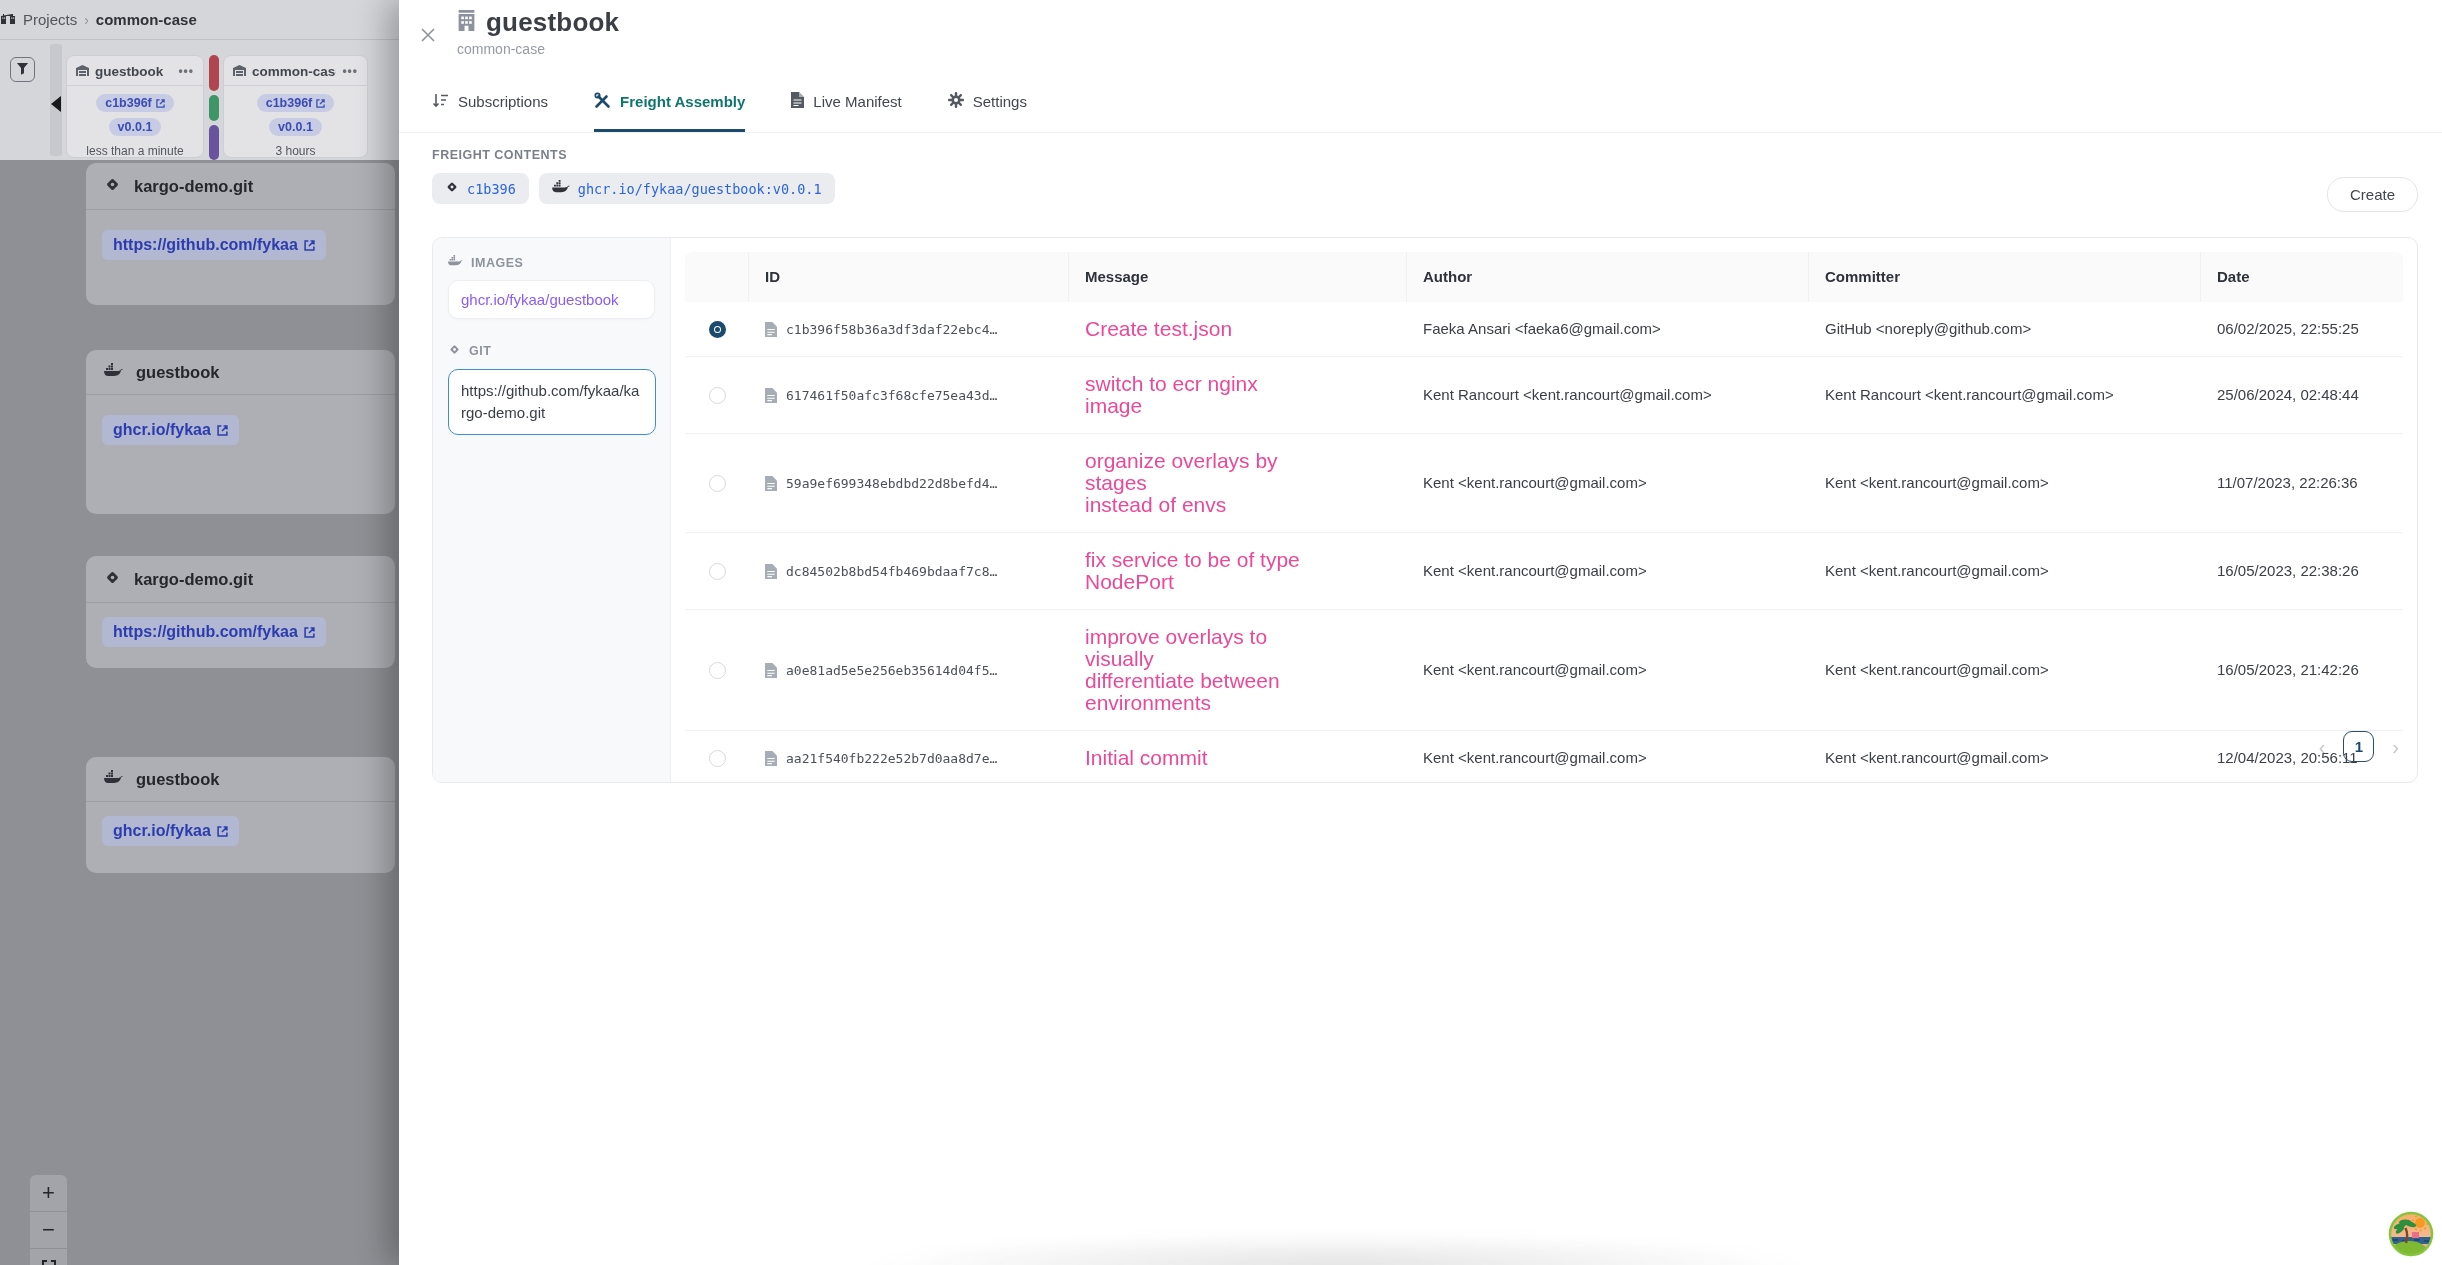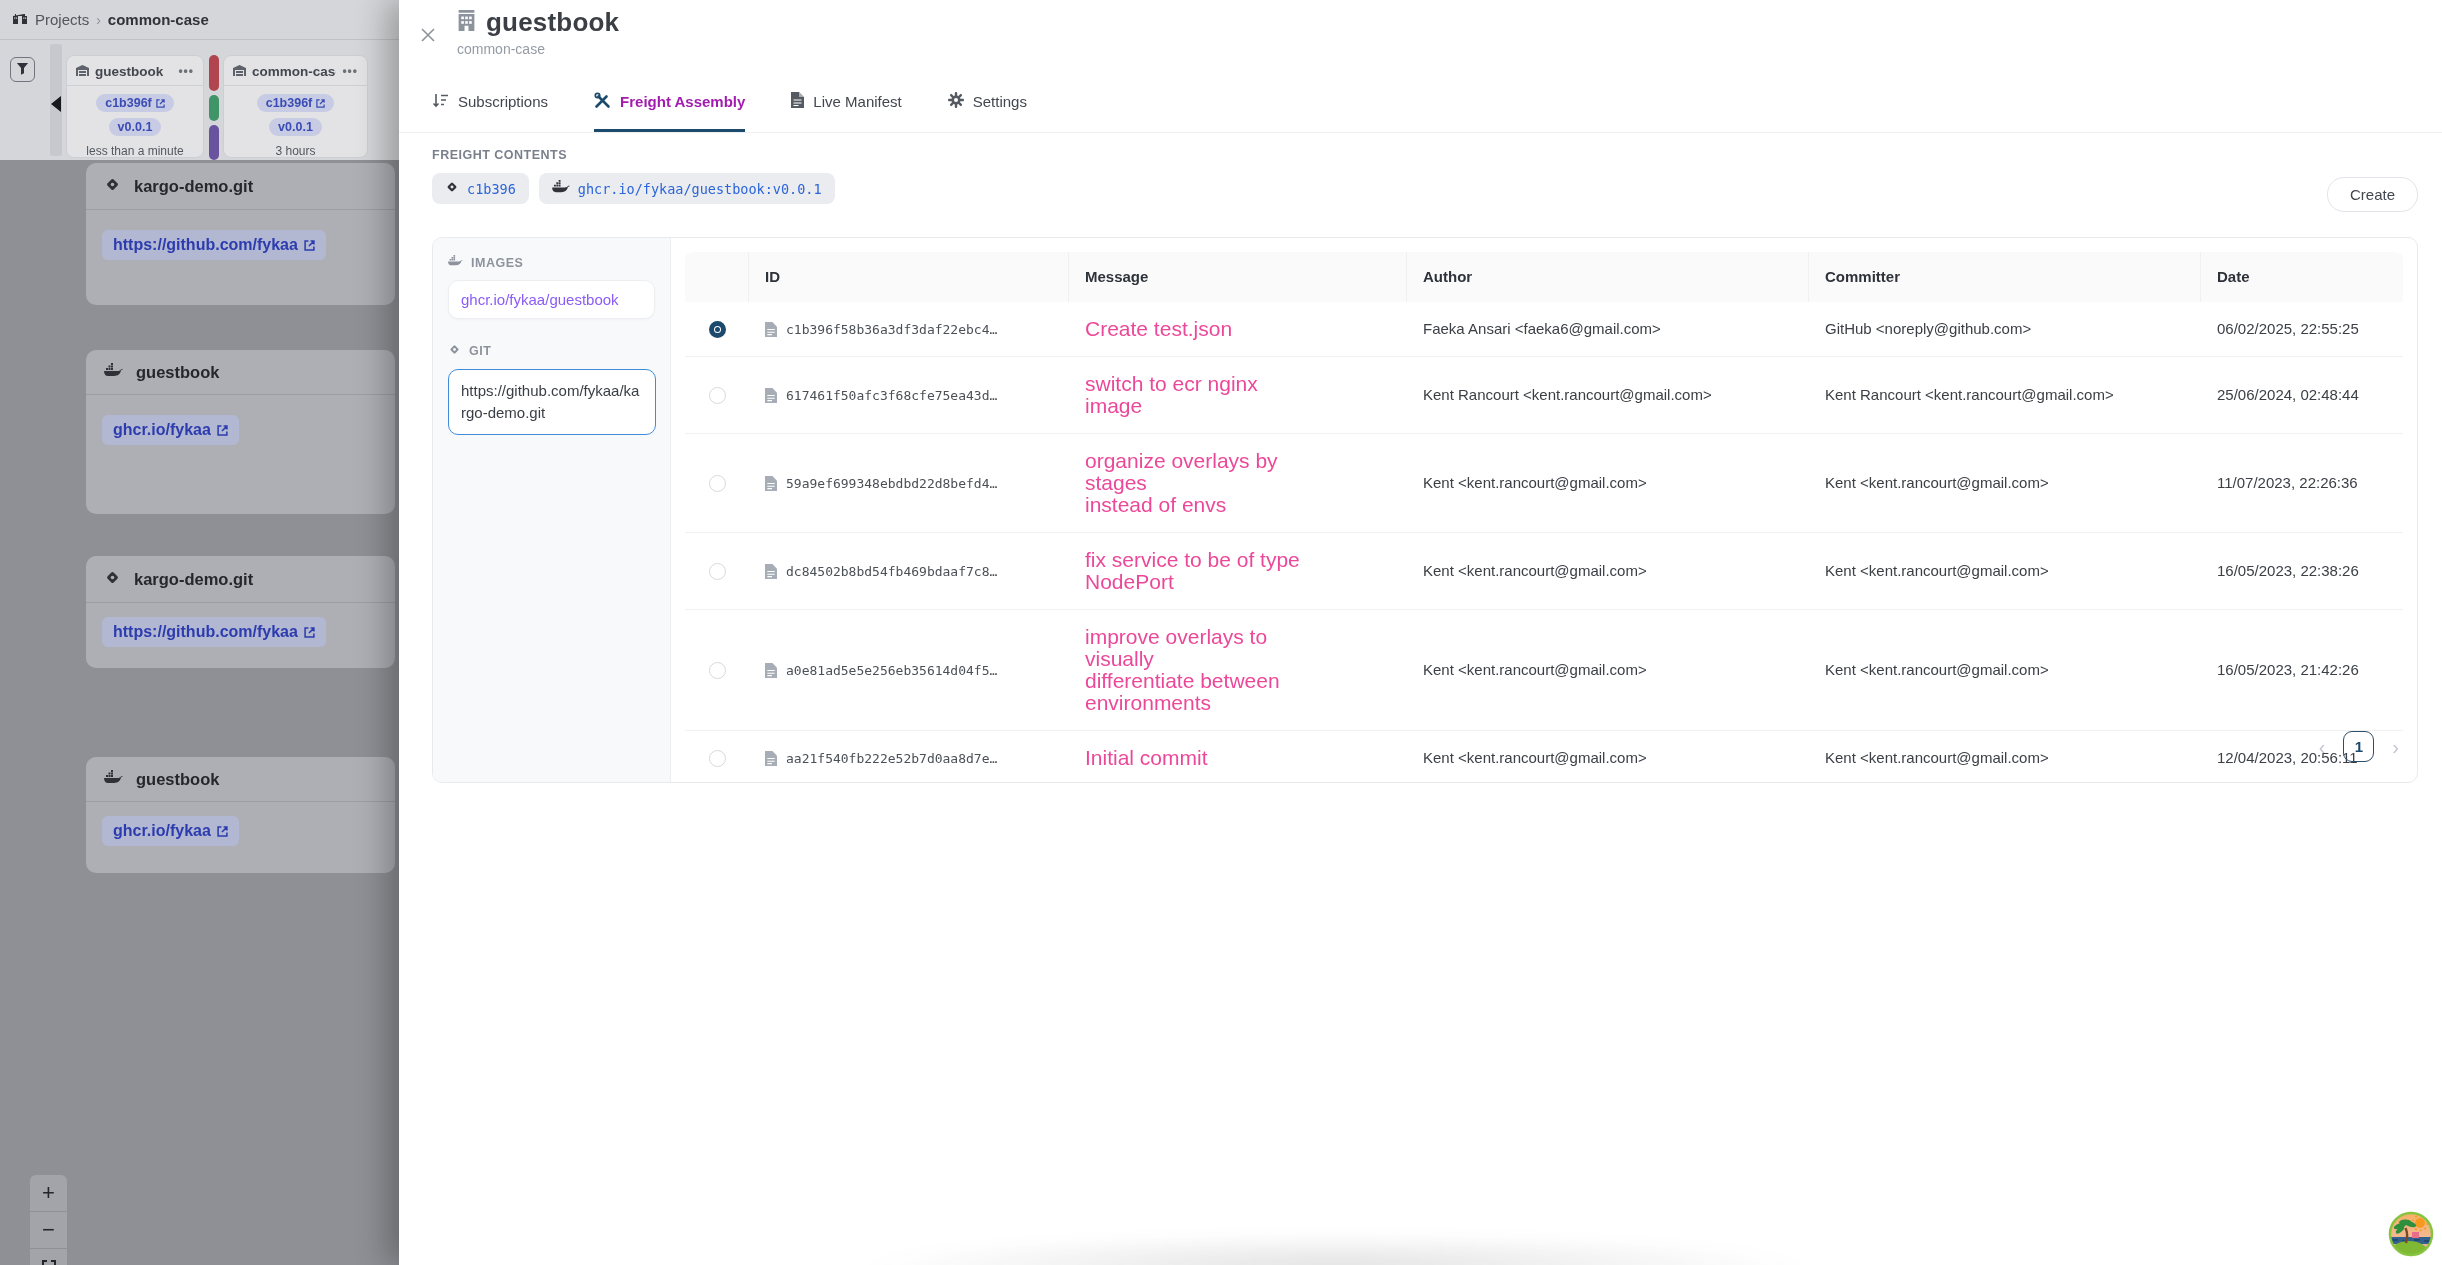--- a/index.html
+++ b/index.html
@@ -1,21 +1,21 @@
 <!DOCTYPE html>
 <html><head>
 <meta charset="utf-8">
 <style>
   * { margin:0; padding:0; box-sizing:border-box; }
   html,body { width:2442px; height:1265px; overflow:hidden; font-family:"Liberation Sans", sans-serif; background:#8f9095; }
   .mono { font-family:"DejaVu Sans Mono", monospace; }
 
   
   .bg { position:absolute; left:0; top:0; width:399px; height:1265px; }
-  .topbar { position:absolute; left:0; top:0; width:455px; height:40px; background:#d5d6d9; border-bottom:1px solid #c0c1c5; display:flex; align-items:center; padding-left:12px; gap:7px; }
+  .topbar { position:absolute; left:0; top:0; width:455px; height:40px; background:#d5d6d9; border-bottom:1px solid #c0c1c5; display:flex; align-items:center; padding-left:0; gap:7px; }
   .crumb-root { font-size:15px; color:#51555c; }
   .crumb-sep { font-size:14px; color:#8f9298; }
   .crumb-cur { font-size:15px; color:#2f3238; font-weight:700; }
   .strip2 { position:absolute; left:0; top:40px; width:399px; height:120px; background:#d5d6d9; }
   .filter-btn { position:absolute; left:10px; top:17px; width:25px; height:25px; border:1.5px solid #71747c; border-radius:6px; display:flex; align-items:center; justify-content:center; }
   .slimbar { position:absolute; left:50px; top:4px; width:12px; height:112px; background:#c7c8cd; border-radius:3px; }
   .collapse-tri { position:absolute; left:51px; top:56px; width:0; height:0; border-right:10px solid #17181b; border-top:8px solid transparent; border-bottom:8px solid transparent; }
   .minicard { position:absolute; top:15px; height:103px; background:#e3e3e6; border:1px solid #cdced3; border-radius:8px; overflow:hidden; }
   .mc1 { left:66px; width:138px; }
   .mc2 { left:223px; width:145px; }
@@ -51,21 +51,21 @@
   
   .drawer { position:absolute; left:399px; top:0; width:2043px; height:1265px; background:#fff; box-shadow:-12px 0 30px rgba(0,0,0,.28); z-index:10; }
   .close-x { position:absolute; left:21px; top:27px; width:16px; height:16px; cursor:pointer; }
   .close-x svg { display:block; }
   .dr-titlewrap { position:absolute; left:58px; top:7px; display:flex; align-items:center; gap:10px; }
   .dr-title { font-size:26px; font-weight:700; color:#3a3e45; letter-spacing:.2px; }
   .dr-sub { position:absolute; left:58px; top:41px; font-size:14px; color:#959ba4; }
   .tabsrow { position:absolute; left:0; top:76px; width:2043px; height:57px; border-bottom:1px solid #eef0f3; display:flex; align-items:stretch; padding-left:33px; gap:46px; }
   .tab { display:flex; align-items:center; gap:9px; font-size:15px; color:#42474f; padding-bottom:2px; border-bottom:3px solid transparent; }
   .tab svg { flex:none; }
-  .tab.active { color:#a21caf; font-weight:700; border-bottom-color:#1b4a6d; }
+  .tab.active { color:#0f766e; font-weight:700; border-bottom-color:#1b4a6d; }
   .fc-label { position:absolute; left:33px; top:148px; font-size:12.5px; font-weight:700; letter-spacing:.5px; color:#7a818c; }
   .tagrow { position:absolute; left:33px; top:173px; display:flex; gap:10px; }
   .tag { display:flex; align-items:center; gap:8px; background:#ebecef; border-radius:8px; padding:7px 13px; font-size:13.5px; color:#2b65d9; }
   .create-btn { position:absolute; right:24px; top:177px; height:35px; line-height:33px; padding:0 22px; border:1px solid #e2e4e9; border-radius:17px; background:#fff; font-size:15px; color:#42464e; }
 
   .container { position:absolute; left:33px; top:237px; width:1986px; height:546px; border:1px solid #e8eaee; border-radius:10px; display:flex; overflow:hidden; background:#fff; }
   .side { width:238px; background:#f8f9fb; border-right:1px solid #eceef1; padding:17px 15px; flex:none; }
   .side-label { display:flex; align-items:center; gap:8px; font-size:12.5px; font-weight:700; letter-spacing:.5px; color:#8d939c; }
   .side-item { margin-top:10px; background:#fff; border:1px solid #eceef1; border-radius:10px; padding:10px 12px; font-size:15px; color:#8b5cf6; box-shadow:0 1px 2px rgba(0,0,0,.03); }
   .side-label.git { margin-top:24px; }

